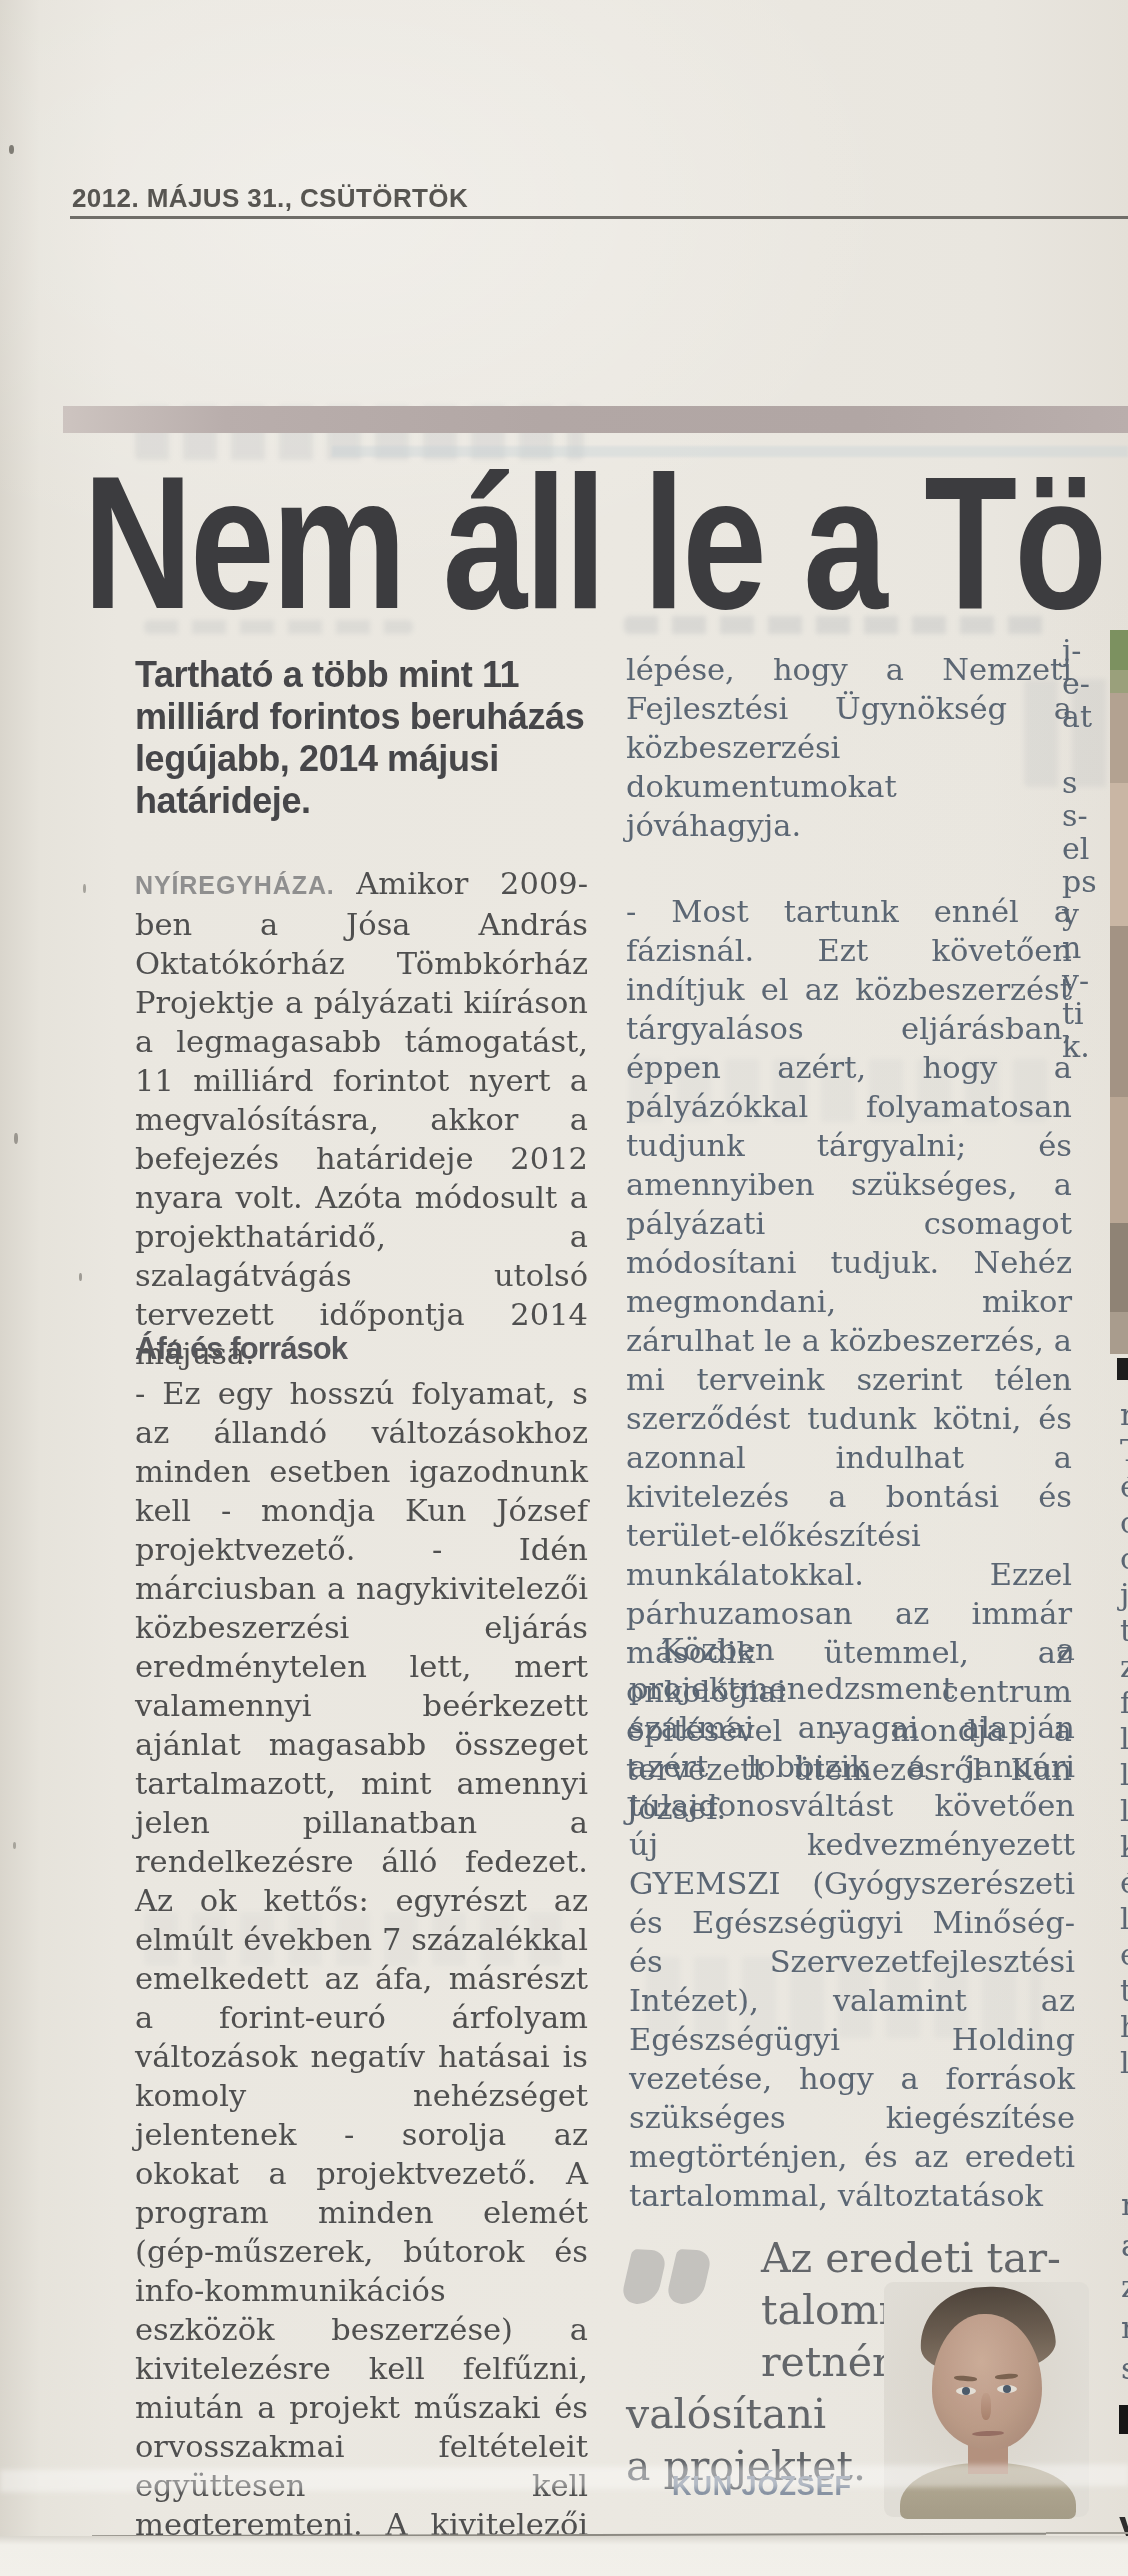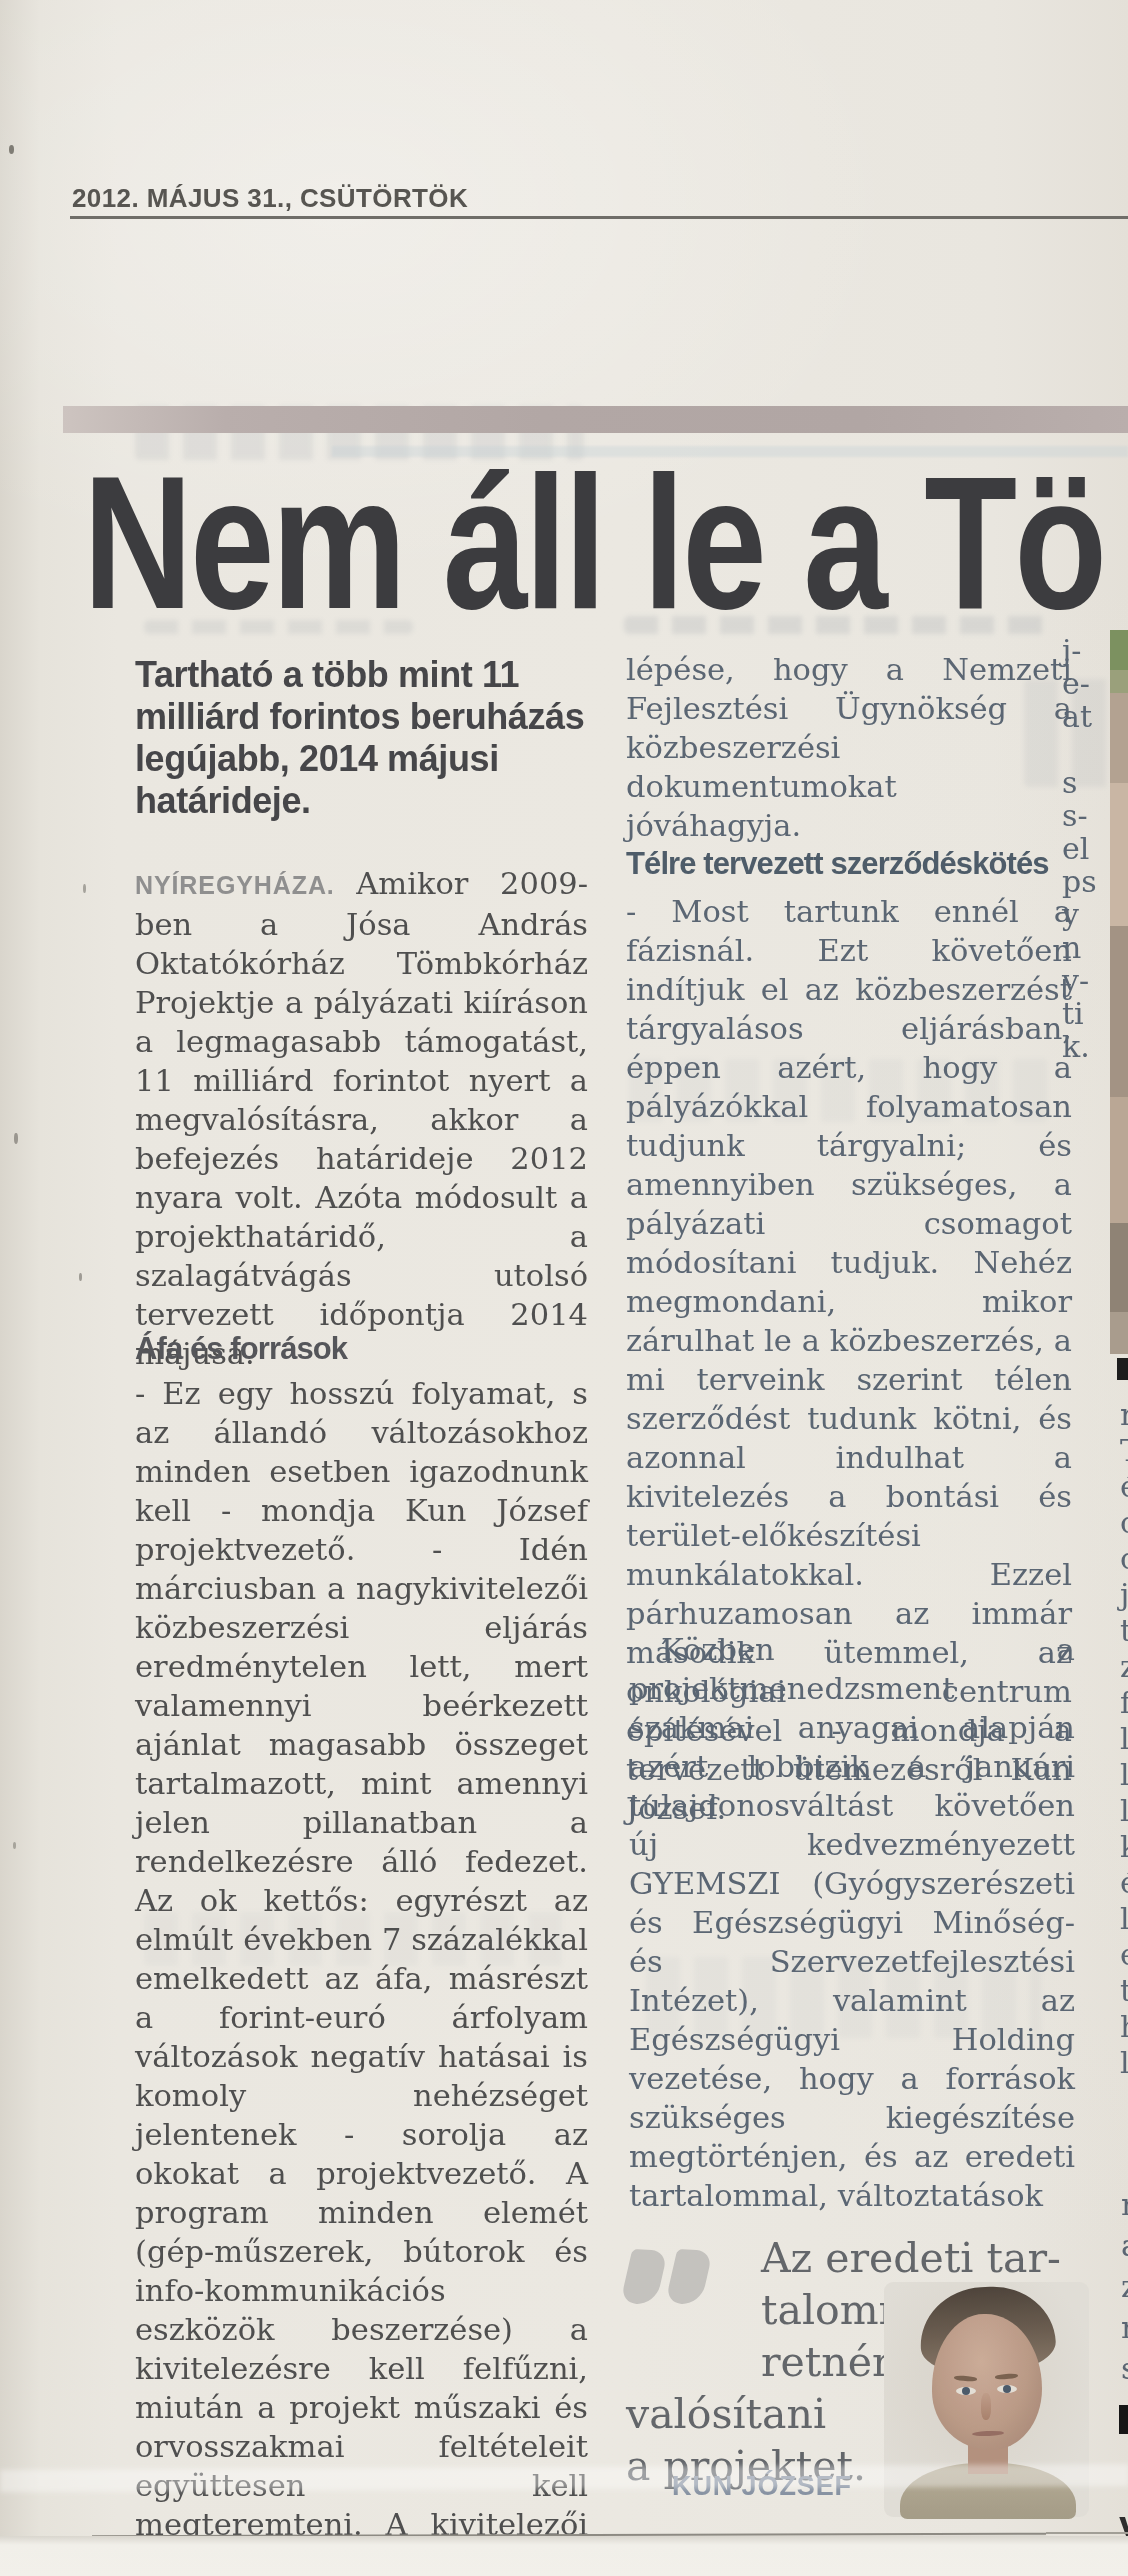--- a/index.html
+++ b/index.html
@@ -127,21 +127,20 @@
   <p class="abs col leftink p1" style="margin:0;">
     <span class="loctag">NYÍREGYHÁZA.</span><span>Amikor 2009-ben a Jósa András Oktatókórház Tömbkórház Projektje a pályázati kiíráson a legmagasabb támogatást, 11 milliárd forintot nyert a megvalósításra, akkor a befejezés határideje 2012 nyara volt. Azóta módosult a projekthatáridő, a szalagátvágás utolsó tervezett időpontja 2014 májusa.</span>
   </p>
 
   <h2 class="abs subhead sh1" style="margin:0;">Áfa és források</h2>
 
   <p class="abs col leftink p2" style="margin:0;">- Ez egy hosszú folyamat, s az állandó változásokhoz minden esetben igazodnunk kell - mondja Kun József projektvezető. - Idén márciusban a nagykivitelezői közbeszerzési eljárás eredménytelen lett, mert valamennyi beérkezett ajánlat magasabb összeget tartalmazott, mint amennyi jelen pillanatban a rendelkezésre álló fedezet. Az ok kettős: egyrészt az elmúlt években 7 százalékkal emelkedett az áfa, másrészt a forint-euró árfolyam változások negatív hatásai is komoly nehézséget jelentenek - sorolja az okokat a projektvezető. A program minden elemét (gép-műszerek, bútorok és info-kommunikációs eszközök beszerzése) a kivitelezésre kell felfűzni, miután a projekt műszaki és orvosszakmai feltételeit együttesen kell megteremteni. A kivitelezői közbeszerzési eljárást újra kell indítani, aminek első</p>
 
   <p class="abs col rightink p2c" style="margin:0;">lépése, hogy a Nemzeti Fejlesztési Ügynökség a közbeszerzési dokumentumokat jóváhagyja.</p>
 
-  <h2 class="abs subhead sh2" style="margin:0;">Télre tervezett szerződéskötés</h2>
 
   <p class="abs col rightink p3" style="margin:0;">- Most tartunk ennél a fázisnál. Ezt követően indítjuk el az közbeszerzést tárgyalásos eljárásban, éppen azért, hogy a pályázókkal folyamatosan tudjunk tárgyalni; és amennyiben szükséges, a pályázati csomagot módosítani tudjuk. Nehéz megmondani, mikor zárulhat le a közbeszerzés, a mi terveink szerint télen szerződést tudunk kötni, és azonnal indulhat a kivitelezés a bontási és terület-előkészítési munkálatokkal. Ezzel párhuzamosan az immár második ütemmel, az onkológiai centrum építésével - mondja a tervezett ütemezésről Kun József.</p>
 
   <p class="abs col rightink p4" style="margin:3px;">Közben a projektmenedzsment szakmai anyagai alapján azért lobbizik a januári tulajdonosváltást követően új kedvezményezett GYEMSZI (Gyógyszerészeti és Egészségügyi Minőség- és Szervezetfejlesztési Intézet), valamint az Egészségügyi Holding vezetése, hogy a források szükséges kiegészítése megtörténjen, és az eredeti tartalommal, változtatások</p>
 
   <div class="abs pullquote">
     <span class="qmark"><span class="qm"></span><span class="qm"></span></span><span>Az eredeti tar-
 talommal sze-
 retnénk meg-
 valósítani

